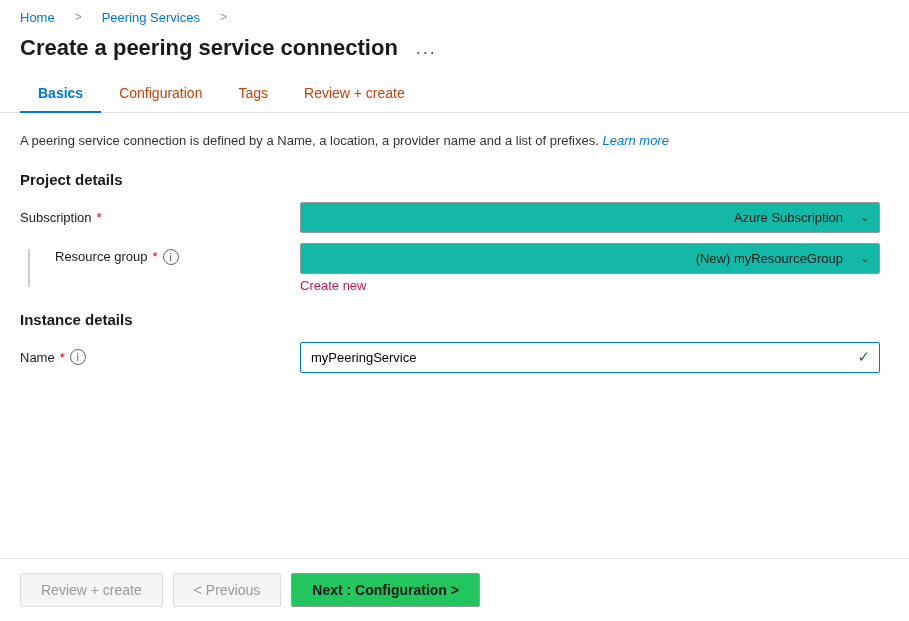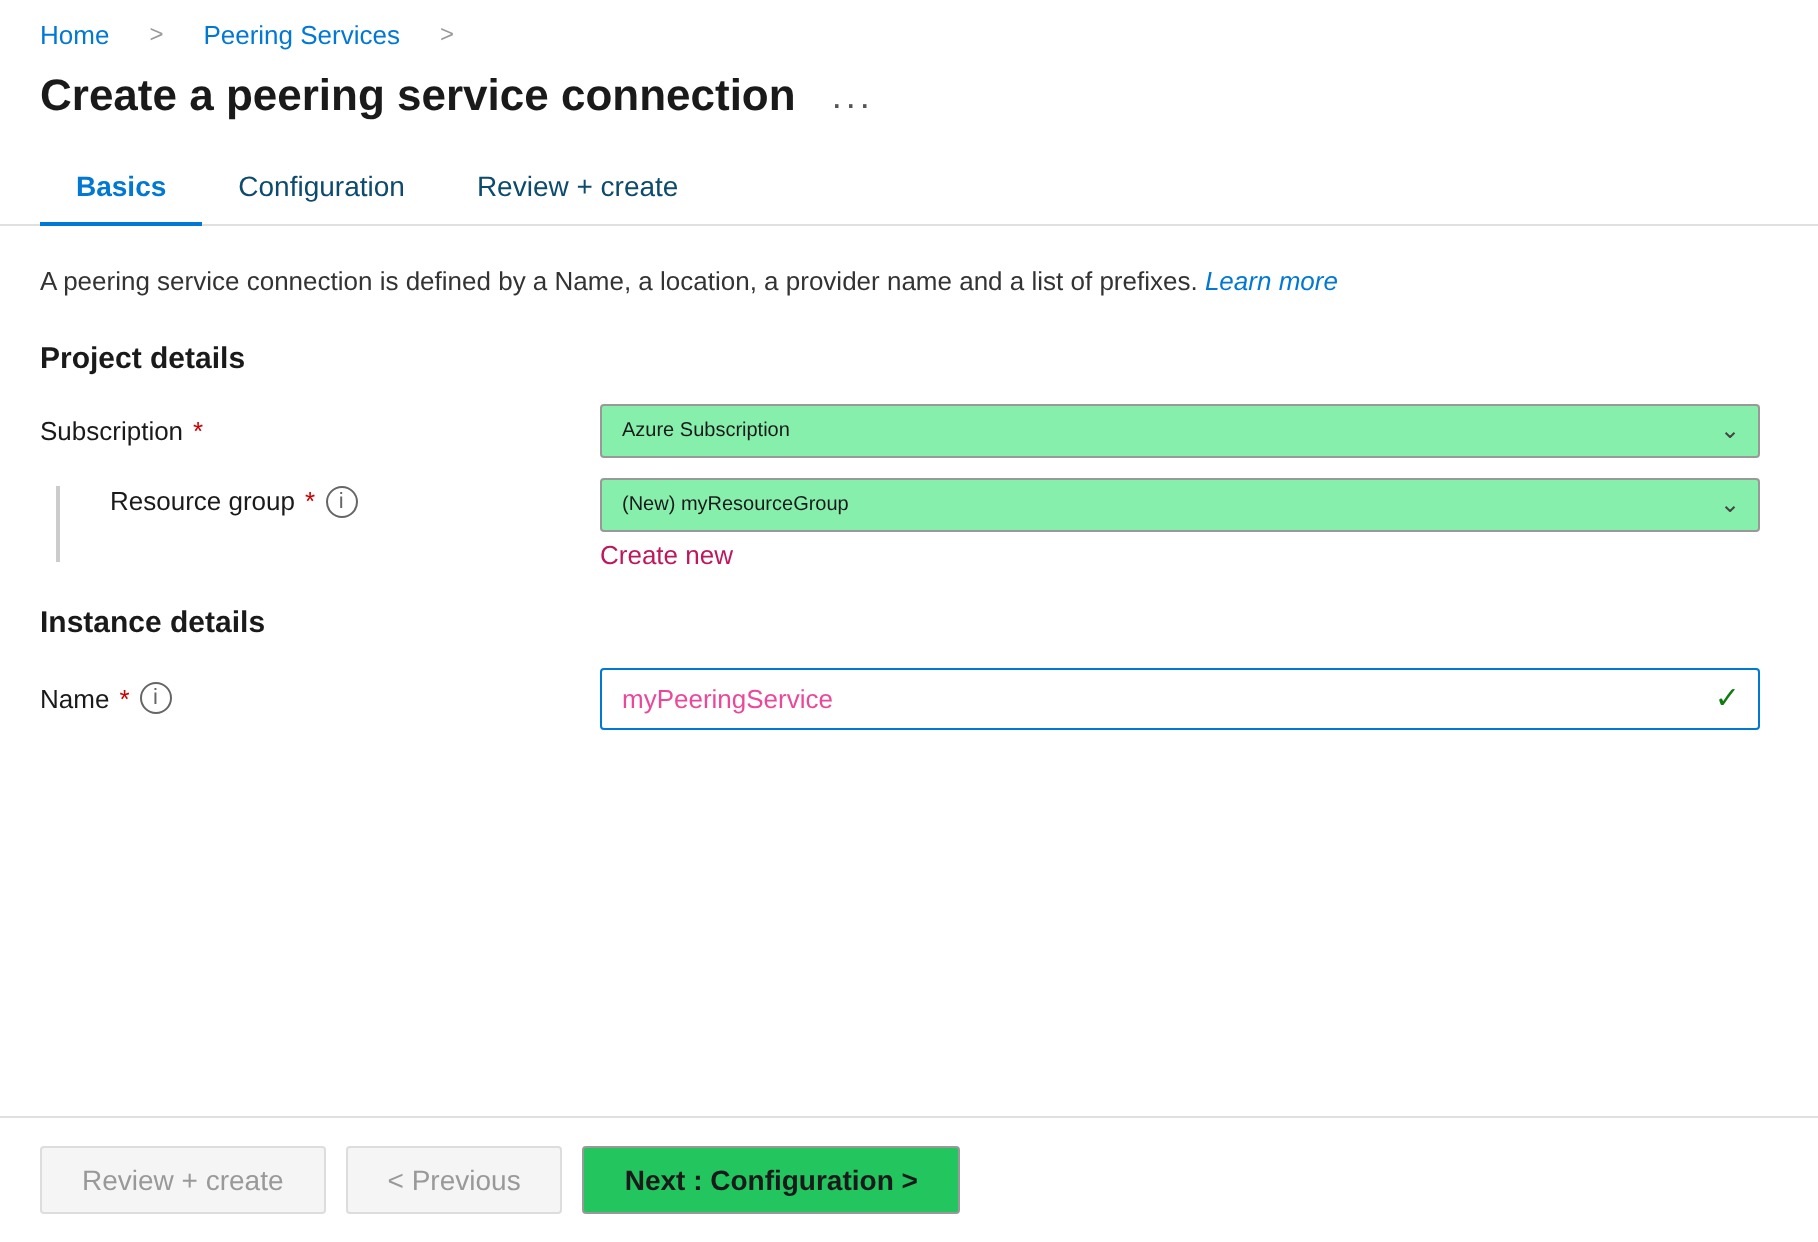--- a/index.html
+++ b/index.html
@@ -57,21 +57,21 @@
       display: flex;
       align-items: center;
       padding: 0 20px;
       border-bottom: 1px solid #e0e0e0;
       gap: 0;
     }
     .tab {
       padding: 10px 18px;
       font-size: 14px;
       cursor: pointer;
-      color: #0c4a6e;
+      color: #c2410c;
       border-bottom: 2px solid transparent;
       margin-bottom: -1px;
       white-space: nowrap;
     }
     .tab.active {
       color: #0078d4;
       border-bottom: 2px solid #0078d4;
       font-weight: 600;
     }
 
@@ -148,26 +148,27 @@
 
     .select-wrapper {
       position: relative;
       width: 100%;
     }
     .select-field {
       width: 100%;
       padding: 7px 36px 7px 10px;
       border: 1px solid #999;
       border-radius: 2px;
-      background: #86efac;
-      font-size: 10px;
+      background: #14b8a6;
+      font-size: 13px;
       color: #1a1a1a;
       appearance: none;
       cursor: pointer;
       outline: none;
+      text-align: right;
     }
     .select-chevron {
       position: absolute;
       right: 10px;
       top: 50%;
       transform: translateY(-50%);
       pointer-events: none;
       color: #444;
       font-size: 12px;
     }
@@ -176,21 +177,21 @@
       position: relative;
       width: 100%;
     }
     .text-input {
       width: 100%;
       padding: 7px 36px 7px 10px;
       border: 1px solid #0078d4;
       border-radius: 2px;
       background: #fff;
       font-size: 13px;
-      color: #ec4899;
+      color: #000000;
       outline: none;
     }
     .valid-check {
       position: absolute;
       right: 10px;
       top: 50%;
       transform: translateY(-50%);
       color: #107c10;
       font-size: 15px;
     }
@@ -257,20 +258,21 @@
   </nav>
 
   <div class="main-title-row">
     <h1 class="main-title">Create a peering service connection</h1>
     <button class="ellipsis-btn">...</button>
   </div>
 
   <div class="tabs-row">
     <div class="tab active">Basics</div>
     <div class="tab">Configuration</div>
+    <div class="tab">Tags</div>
     <div class="tab">Review + create</div>
   </div>
 
   <div class="content-area">
     <p class="info-text">
       <span>A peering service connection is defined by a Name, a location, a provider name and a list of prefixes.</span>
       <a>Learn more</a>
     </p>
 
     <div>

